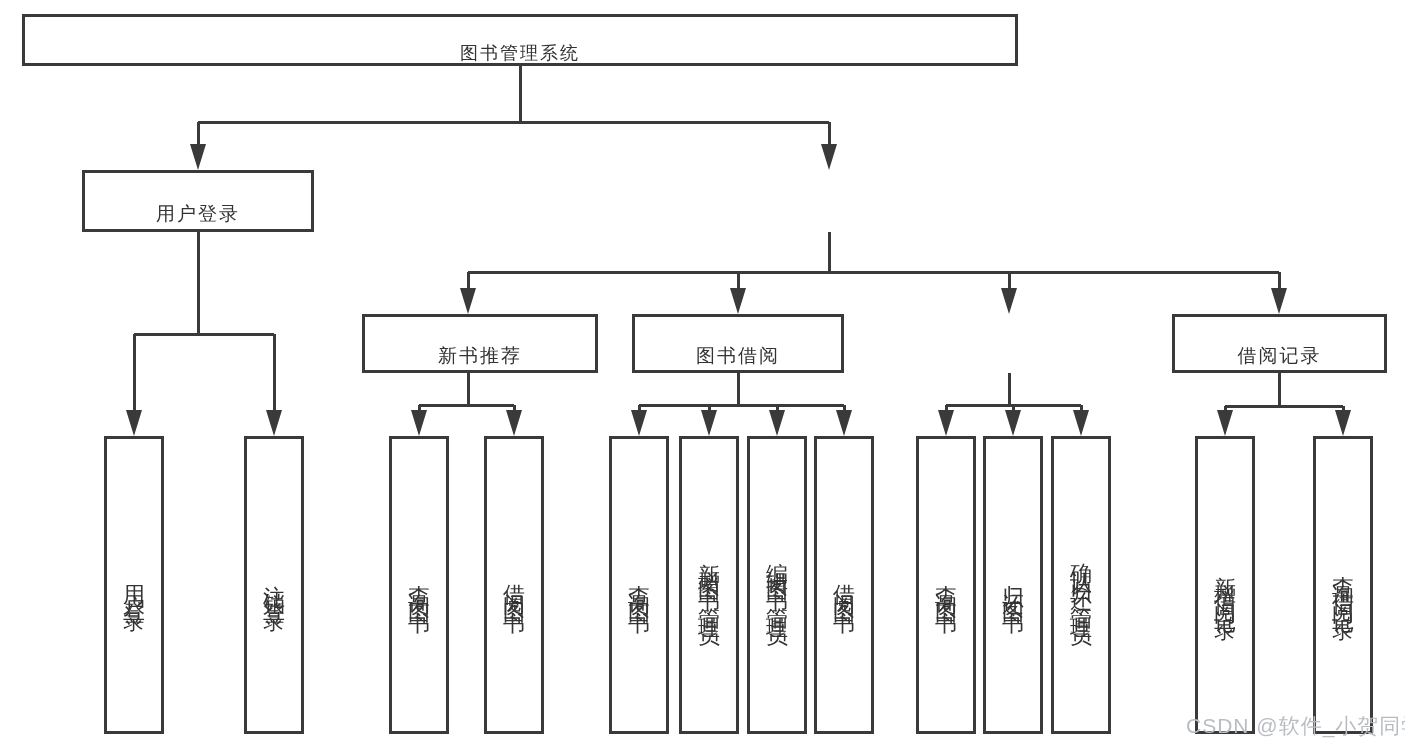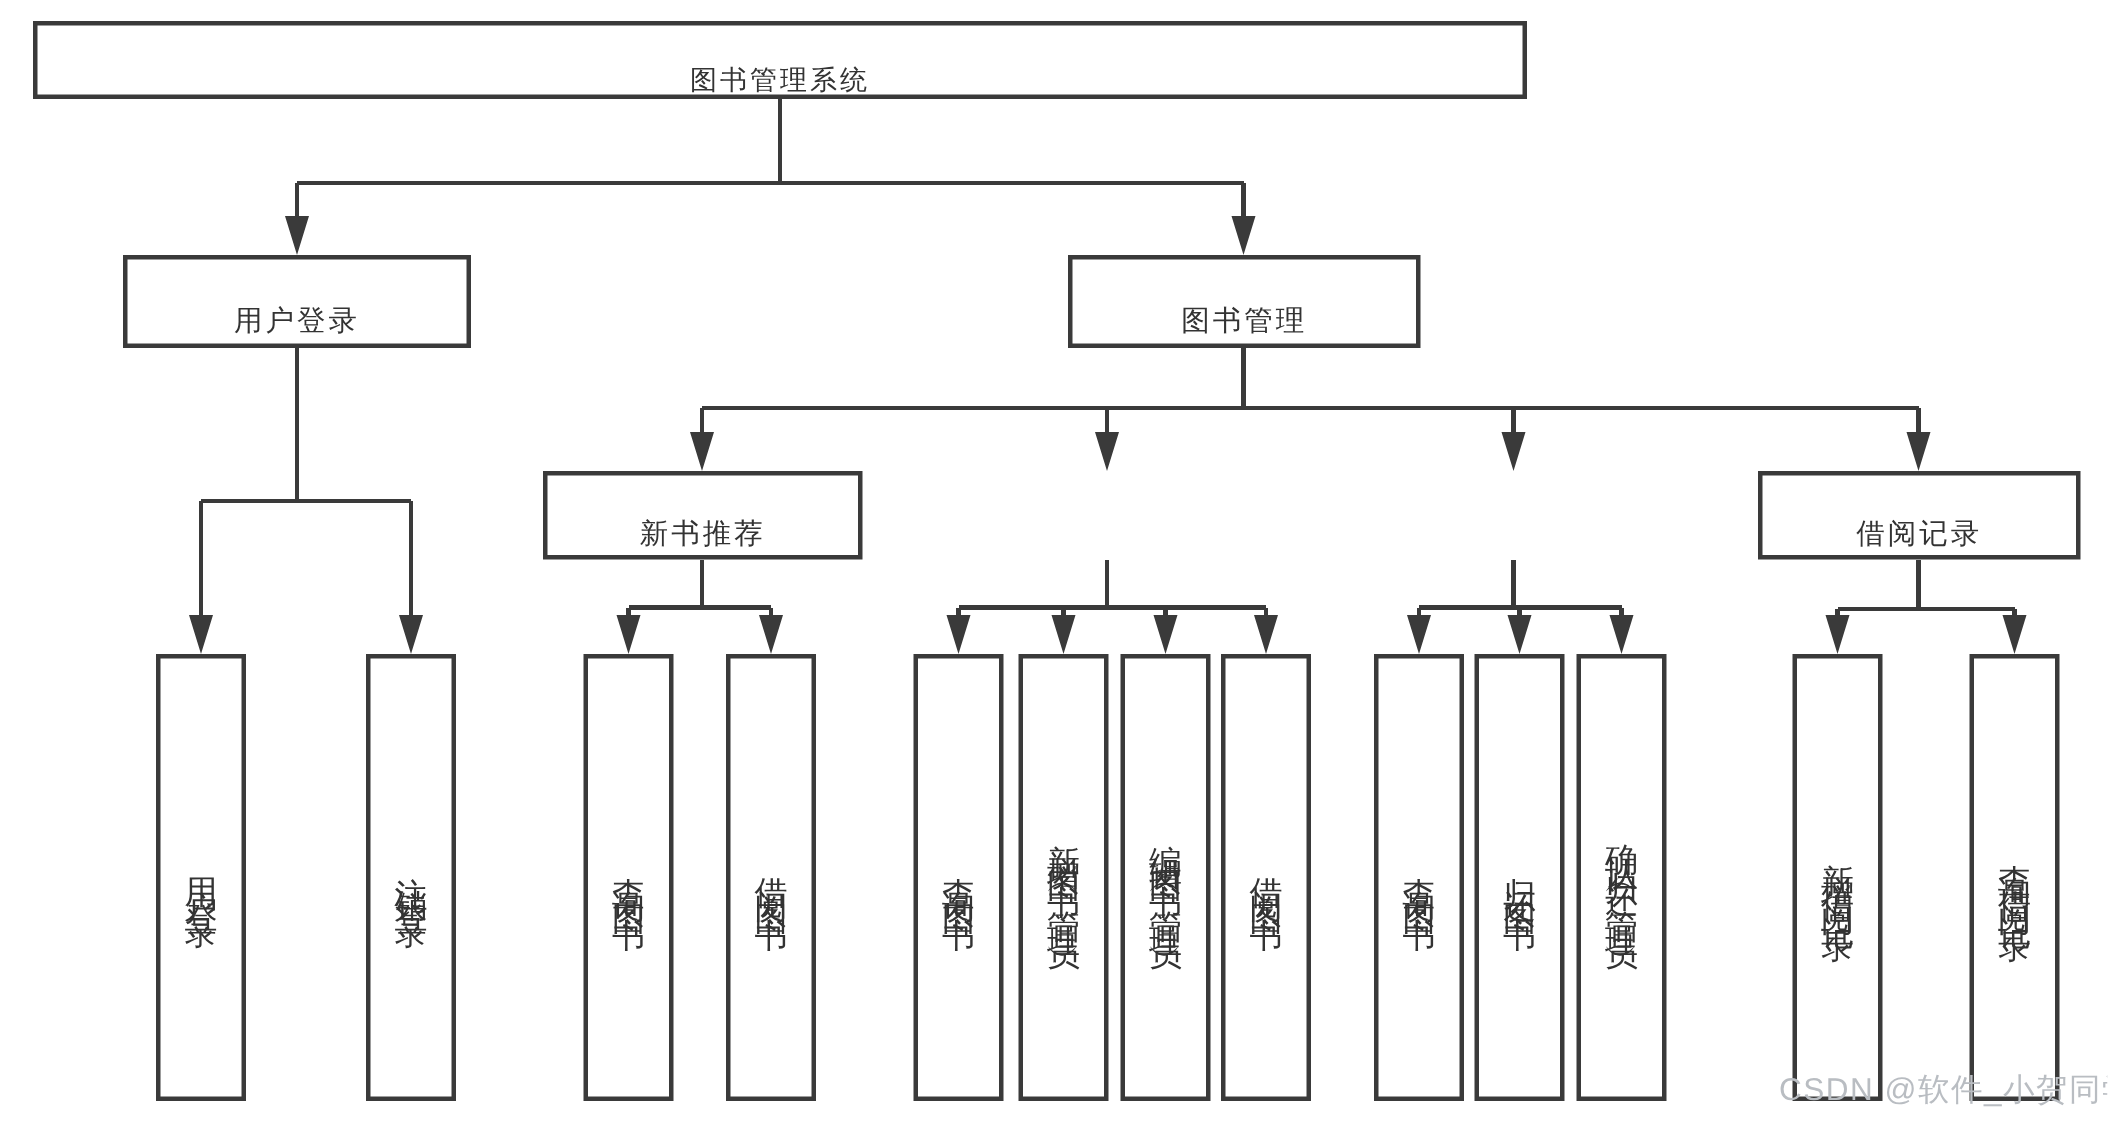--- a/index.html
+++ b/index.html
@@ -81,26 +81,26 @@
       M1217,410 L1233,410 L1225,436 Z  M1335,410 L1351,410 L1343,436 Z"></path>
   </svg>
 
   <div class="box h root" style="left:22px;top:14px;width:996px;height:52px">
     <span>图书管理系统</span>
   </div>
 
   <div class="box h" style="left:82px;top:170px;width:232px;height:62px">
     <span>用户登录</span>
   </div>
-  <div class="box h" style="left:712px;top:170px;width:235px;height:62px">
-    <span>图书管理</span>
+
+  <div class="box h" style="left:362px;top:314px;width:236px;height:59px">
+    <span>新书推荐</span>
   </div>
-
-  <div class="box h" style="left:362px;top:314px;width:213px;height:59px">
-    <span>新书推荐</span>
+  <div class="box h" style="left:632px;top:314px;width:212px;height:59px">
+    <span>图书借阅</span>
   </div>
   <div class="box h" style="left:1172px;top:314px;width:215px;height:59px">
     <span>借阅记录</span>
   </div>
 
   <div class="box v" style="left:104px;top:436px;width:60px;height:298px">
     <span>用户登录</span>
   </div>
   <div class="box v" style="left:244px;top:436px;width:60px;height:298px">
     <span>注销登录</span>

